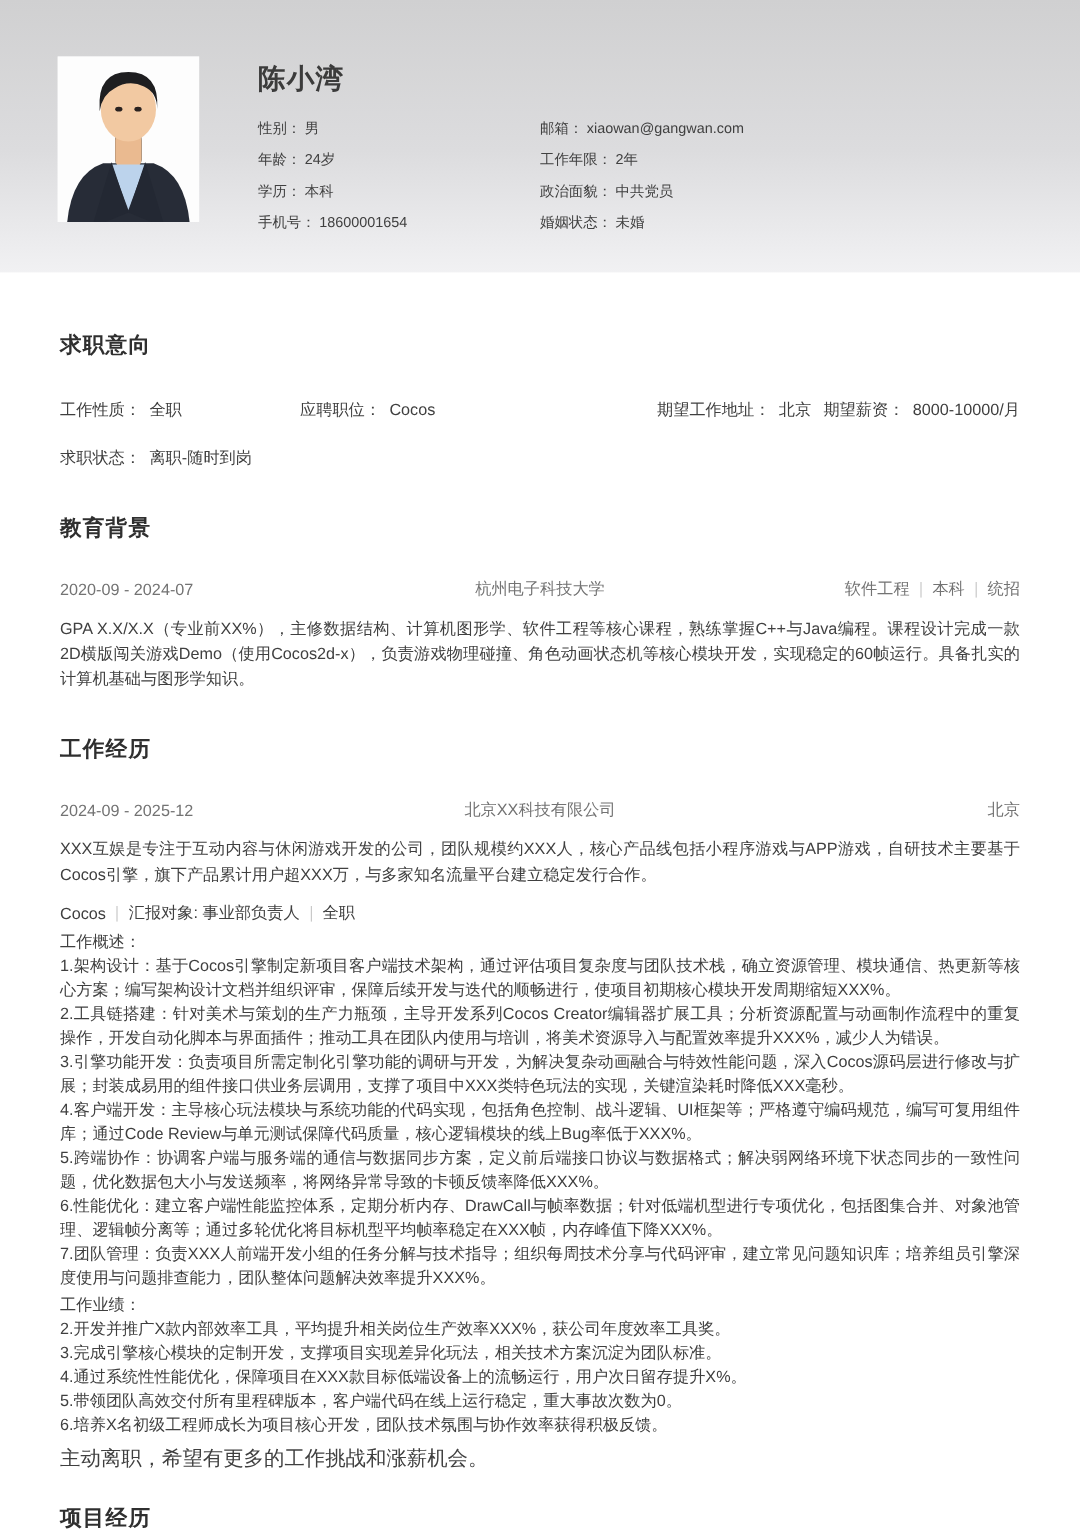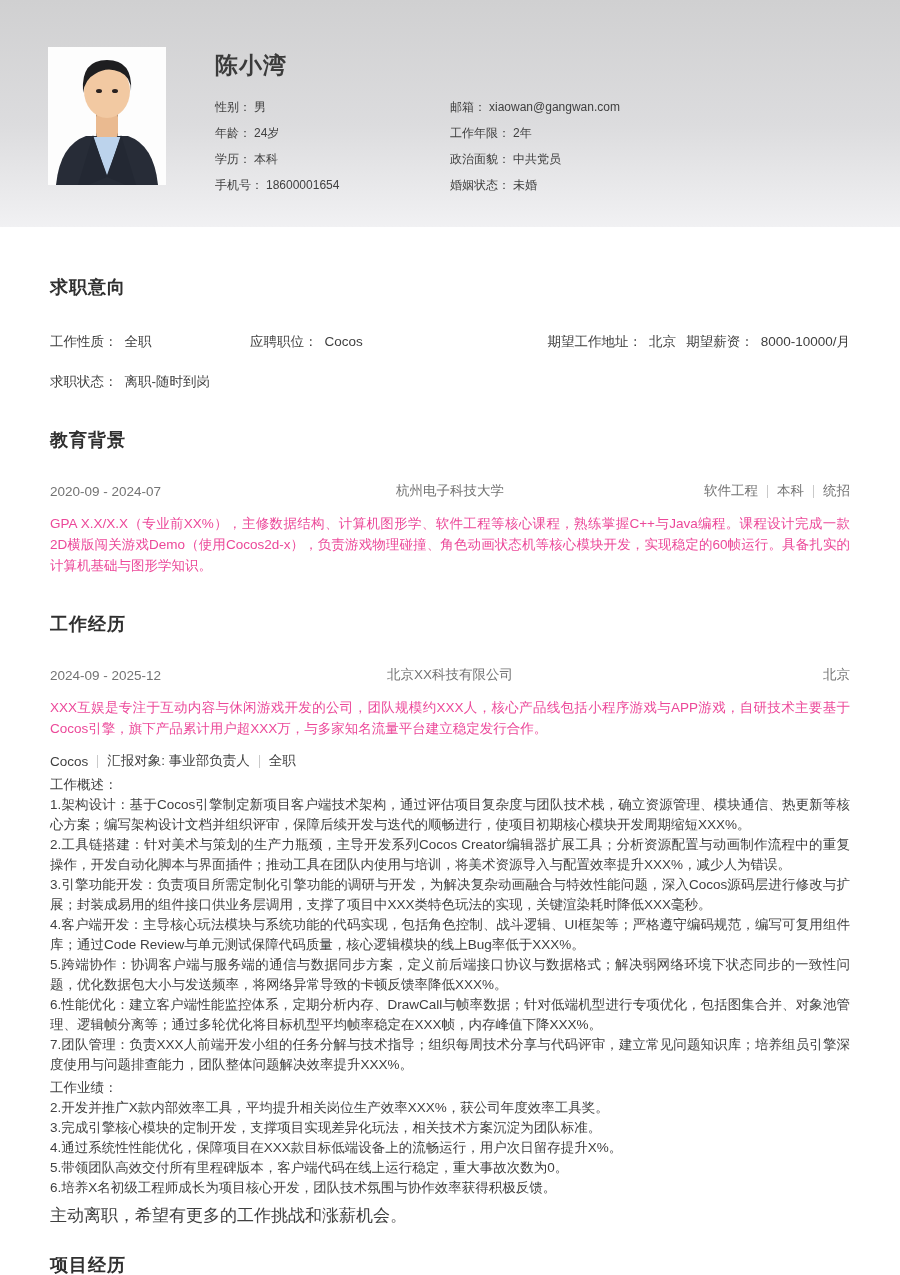--- a/index.html
+++ b/index.html
@@ -47,21 +47,21 @@
   .intent-cell .val { margin-left:7px; }
   .intent-row2 { margin-top:22px; font-size:13.5px; }
 
   .triple-row { display:flex; margin-top:30px; font-size:13.5px; color:#737373; align-items:center; }
   .triple-row .t-left { flex:1; }
   .triple-row .t-center { flex:1.4; text-align:center; }
   .triple-row .t-right { flex:1; text-align:right; display:flex; justify-content:flex-end; align-items:center; }
 
   .divider { display:inline-block; width:1px; height:13px; background:#c9c9c9; margin:0 9px; vertical-align:-2px; }
 
-  .para { margin-top:13px; font-size:13.5px; line-height:21px; color:#ec4899; text-align:justify; }
+  .para { margin-top:13px; font-size:13.5px; line-height:21px; color:#404040; text-align:justify; }
 
   .meta-row { margin-top:13px; font-size:13.5px; display:flex; align-items:center; }
 
   .block-label { margin-top:5px; font-size:13.5px; line-height:20px; }
   .list p { font-size:13.5px; line-height:20px; text-align:justify; }
   .achv-label { margin-top:3px; }
   .leave-note { margin-top:8px; font-size:17px; line-height:20px; }
 </style>
 </head>
 <body>

